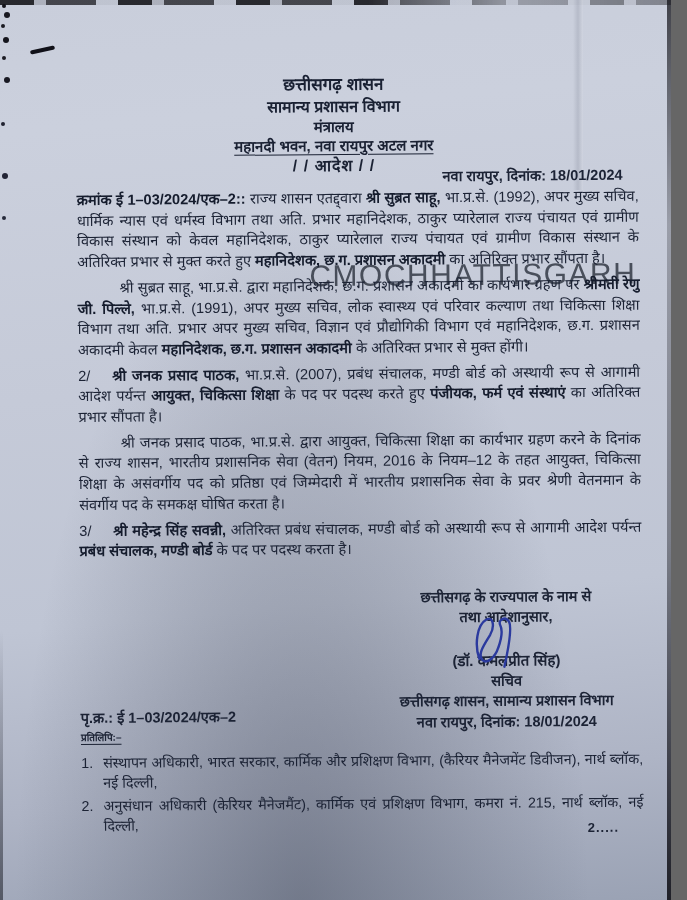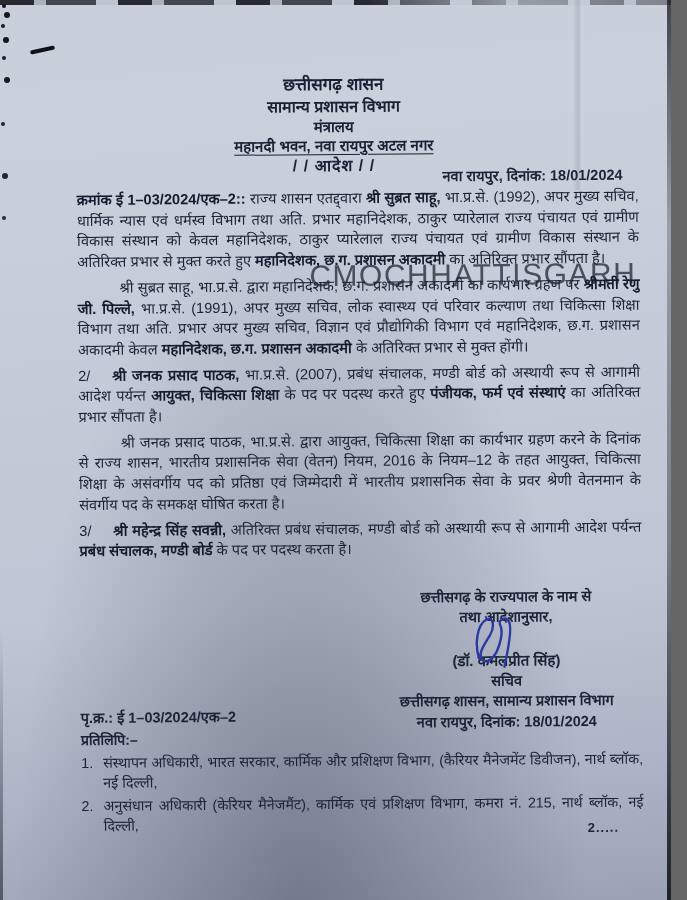--- a/index.html
+++ b/index.html
@@ -38,21 +38,21 @@
   
   .sign{position:absolute;top:588px;left:358px;width:292px;text-align:center;font-weight:700;font-size:14.5px;line-height:20px;}
   .sign .name{margin-top:24px;font-size:15px;}
   .sign .desig{font-size:14.5px;}
   .sign .org{font-size:14.5px;}
   .sign .dt{font-size:14.5px;margin-top:1px;}
   .sig-svg{position:absolute;top:26px;left:104px;z-index:3;}
 
   
   .refno{position:absolute;top:705px;left:78px;font-size:14.5px;font-weight:700;}
-  .copylabel{position:absolute;top:728px;left:78px;font-size:14px;font-weight:700;text-underline-offset:3px;}
+  .copylabel{position:absolute;top:728px;left:78px;font-size:10px;font-weight:700;text-decoration:underline;text-underline-offset:3px;}
   .copies{position:absolute;top:751px;left:78px;width:562px;font-size:14.3px;line-height:20px;}
   .copies .li{position:relative;padding-left:22px;margin-bottom:3px;text-align:justify;}
   .copies .num{position:absolute;left:0;top:0;}
   .pageno{position:absolute;top:822px;left:584px;font-size:13px;font-weight:700;letter-spacing:1px;}
 
   
   .edge-top{position:absolute;top:0;left:0;width:100%;height:5px;z-index:5;
     background:repeating-linear-gradient(90deg,
       rgba(12,12,16,.85) 0 34px, rgba(12,12,16,.15) 34px 46px,
       rgba(12,12,16,.7) 46px 96px, rgba(12,12,16,.05) 96px 118px);

